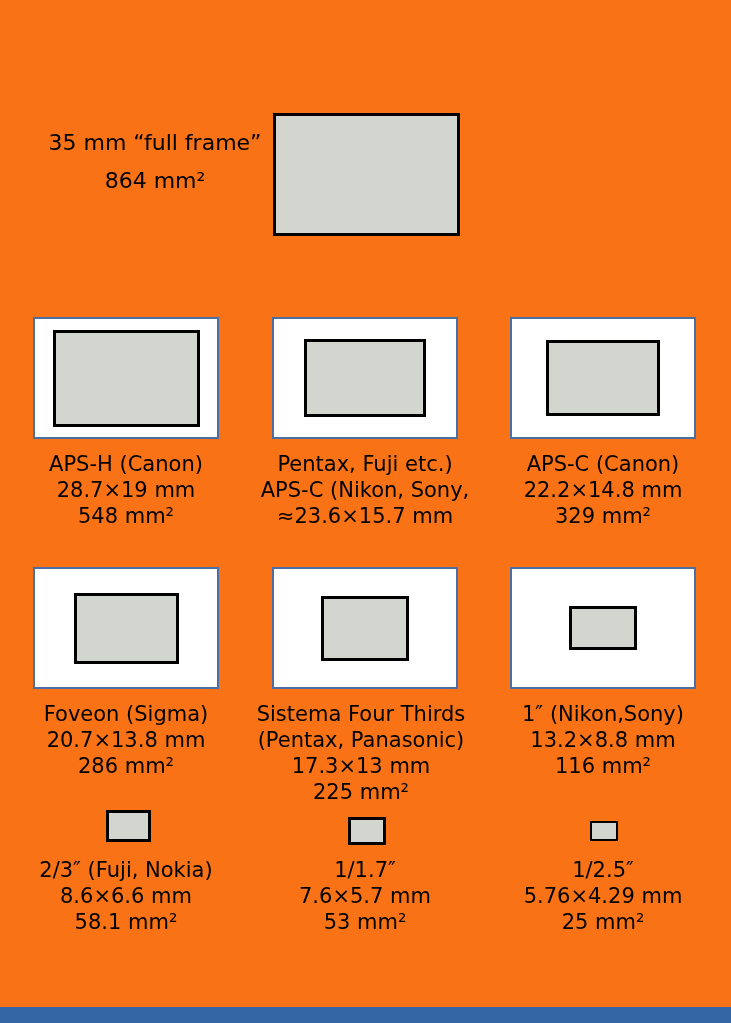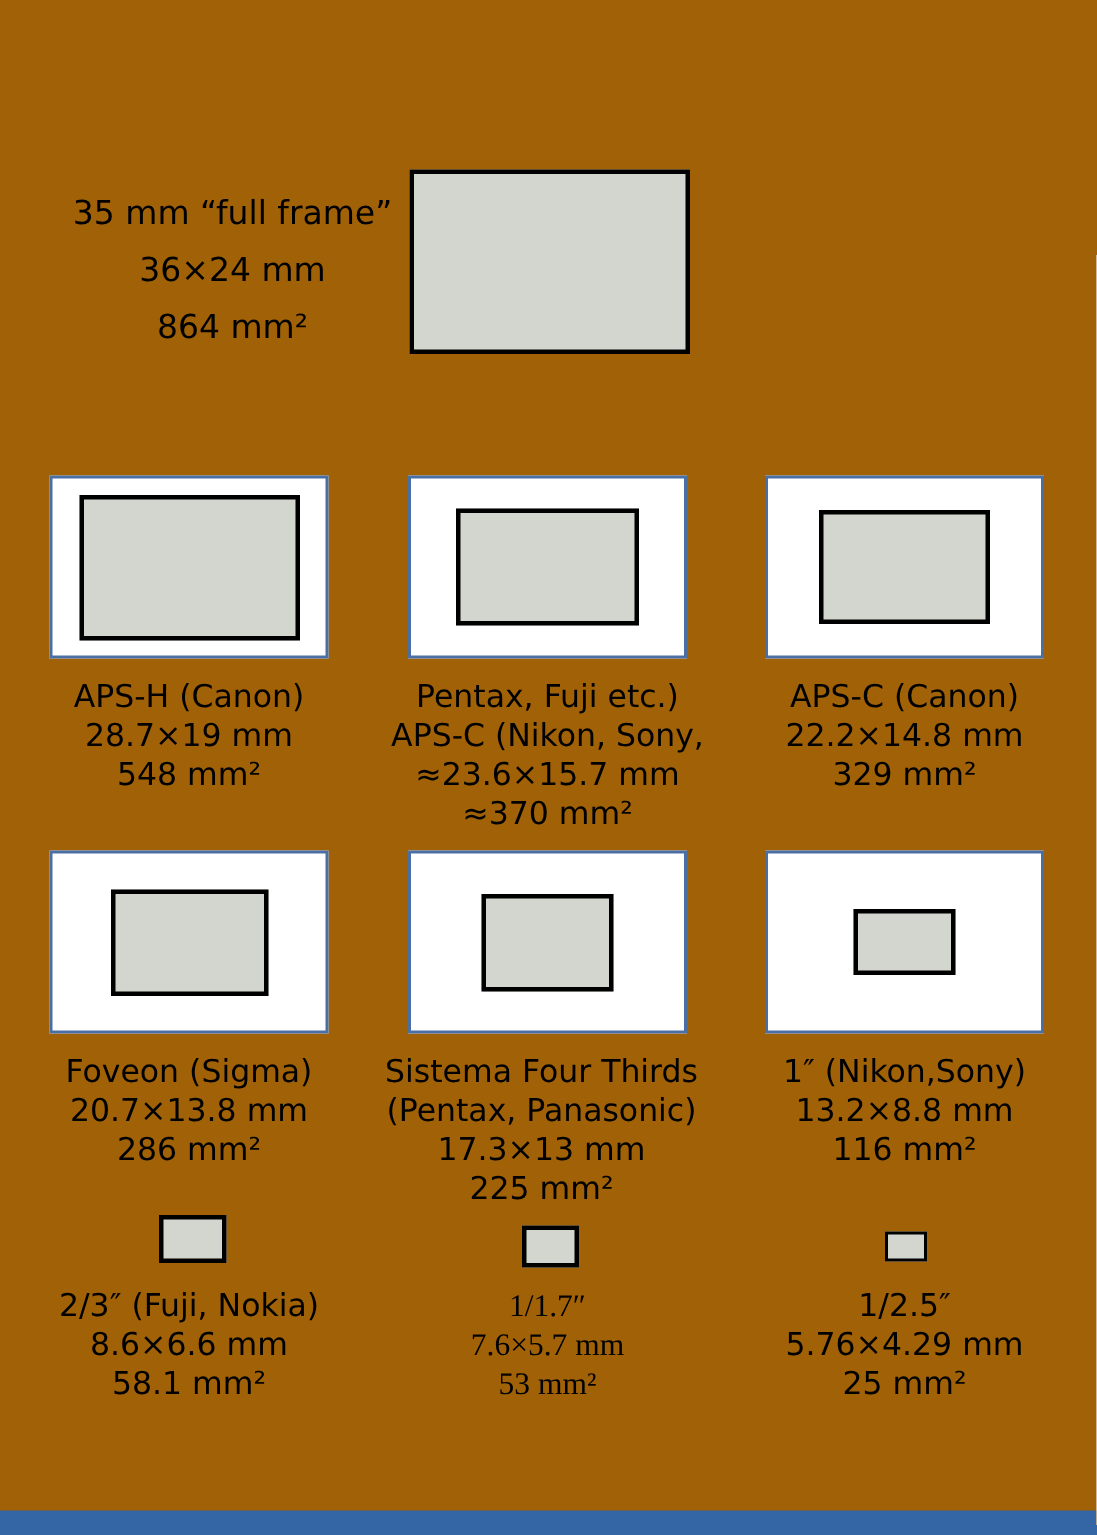--- a/index.html
+++ b/index.html
@@ -1,17 +1,17 @@
 <!DOCTYPE html>
 <html><head>
 <meta charset="utf-8">
 <style>
   html,body{margin:0;padding:0;background:#fff;}
   .canvas{
-    position:relative;width:731px;height:1023px;background:#a16207;
+    position:relative;width:731px;height:1023px;background:#f97316;
     font-family:"DejaVu Sans","Liberation Sans",sans-serif;color:#000;
     overflow:hidden;
   }
   .ff-labels{position:absolute;left:25px;top:124px;width:260px;text-align:center;}
   .ff-labels .line{font-size:22px;line-height:38px;white-space:nowrap;}
   .sensor{position:absolute;background:#d3d6ce;border:3px solid #000;box-sizing:content-box;}
   .cellbox{
     position:absolute;width:182px;height:118px;border:2px solid #4a6fa5;background:#fff;
     display:flex;align-items:center;justify-content:center;
   }
@@ -20,21 +20,20 @@
   .col-label .line{font-size:21px;line-height:26px;white-space:nowrap;}
   .footer-bar{position:absolute;left:0;bottom:0;width:731px;height:16px;}
 </style>
 </head>
 <body>
 
 <div class="canvas">
 
   <div class="ff-labels">
     <div class="line">35 mm “full frame”</div>
-    <div class="line">36×24 mm</div>
     <div class="line">864 mm²</div>
   </div>
   <div class="sensor" style="left:273px;top:113px;width:181px;height:117px;"></div>
 
   <div class="cellbox" style="left:33px;top:317px;">
     <div class="chip" style="width:141px;height:91px;"></div>
   </div>
   <div class="cellbox" style="left:272px;top:317px;">
     <div class="chip" style="width:116px;height:72px;"></div>
   </div>
@@ -44,21 +43,20 @@
 
   <div class="col-label" style="left:-4px;top:451px;">
     <div class="line">APS-H (Canon)</div>
     <div class="line">28.7×19 mm</div>
     <div class="line">548 mm²</div>
   </div>
   <div class="col-label" style="left:235px;top:451px;">
     <div class="line">Pentax, Fuji etc.)</div>
     <div class="line">APS-C (Nikon, Sony,</div>
     <div class="line">≈23.6×15.7 mm</div>
-    <div class="line">≈370 mm²</div>
   </div>
   <div class="col-label" style="left:473px;top:451px;">
     <div class="line">APS-C (Canon)</div>
     <div class="line">22.2×14.8 mm</div>
     <div class="line">329 mm²</div>
   </div>
 
   <div class="cellbox" style="left:33px;top:567px;">
     <div class="chip" style="width:99px;height:65px;"></div>
   </div>
@@ -88,21 +86,21 @@
 
   <div class="sensor" style="left:106px;top:810px;width:39px;height:26px;"></div>
   <div class="sensor" style="left:348px;top:817px;width:32px;height:22px;"></div>
   <div class="sensor" style="left:590px;top:821px;width:24px;height:16px;border-width:2px;"></div>
 
   <div class="col-label" style="left:-4px;top:857px;">
     <div class="line">2/3″ (Fuji, Nokia)</div>
     <div class="line">8.6×6.6 mm</div>
     <div class="line">58.1 mm²</div>
   </div>
-  <div class="col-label" style="left:235px;top:857px;font-family:Liberation Serif, serif;">
+  <div class="col-label" style="left:235px;top:857px;">
     <div class="line">1/1.7″</div>
     <div class="line">7.6×5.7 mm</div>
     <div class="line">53 mm²</div>
   </div>
   <div class="col-label" style="left:473px;top:857px;">
     <div class="line">1/2.5″</div>
     <div class="line">5.76×4.29 mm</div>
     <div class="line">25 mm²</div>
   </div>
 

